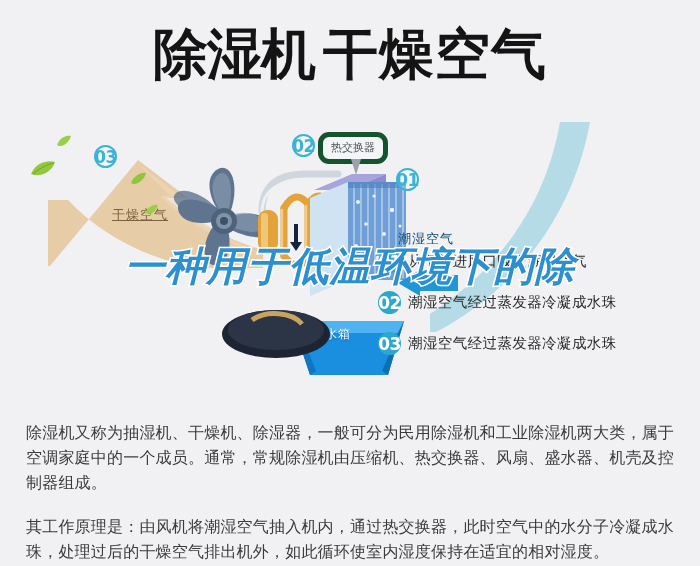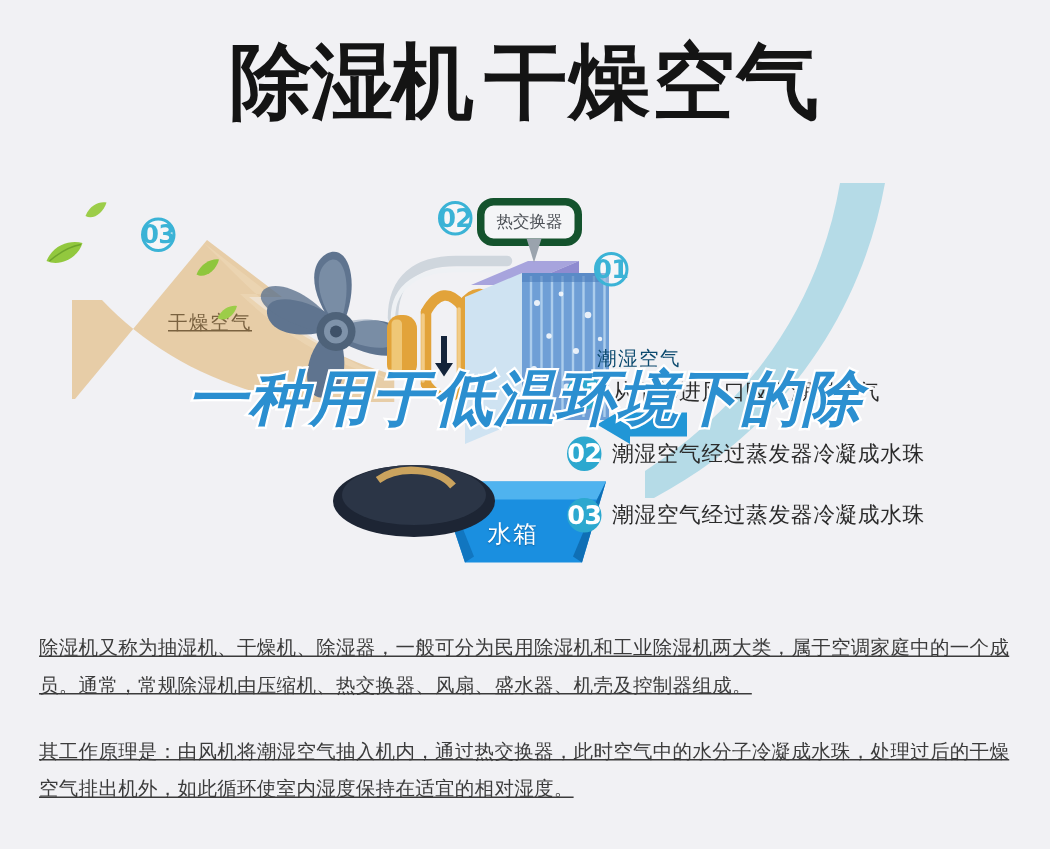--- a/index.html
+++ b/index.html
@@ -124,22 +124,22 @@
     color: #0c4a6e;
     letter-spacing: 1px;
     font-family: "DejaVu Sans", sans-serif;
     white-space: nowrap;
     margin-top: 20px;
   }
 
   
   .tank-label {
     position: absolute;
-    left: 325px; top: 236px;
-    font-size: 16px;
+    left: 325px; top: 216px;
+    font-size: 12px;
     color: #ffffff;
     font-family: Liberation Serif, serif;
     letter-spacing: 1px;
     text-shadow: 0 1px 1px rgba(0,60,110,.5);
   }
 
   
   .steps {
     position: absolute;
     left: 378px; top: 140px;
@@ -188,26 +188,25 @@
        0 1px 0 #ffffff, 0 -1px 0 #ffffff;
   }
 
   
   .body-copy {
     position: absolute;
     left: 26px; top: 420px;
     width: 650px;
   }
   .para {
-    font-size: 13px;
+    font-size: 16px;
     line-height: 25px;
     color: #3b3b3b;
     font-family: "DejaVu Sans", sans-serif;
     letter-spacing: 0.2px;
-    text-decoration: underline;
   }
   .para + .para { margin-top: 19px; }
 </style>
 </head>
 <body>
 
 <div id="page">
 
   <div class="title-wrap">
     <div class="title"><span class="t-a">除湿机</span><span class="t-b">干燥空气</span></div>

